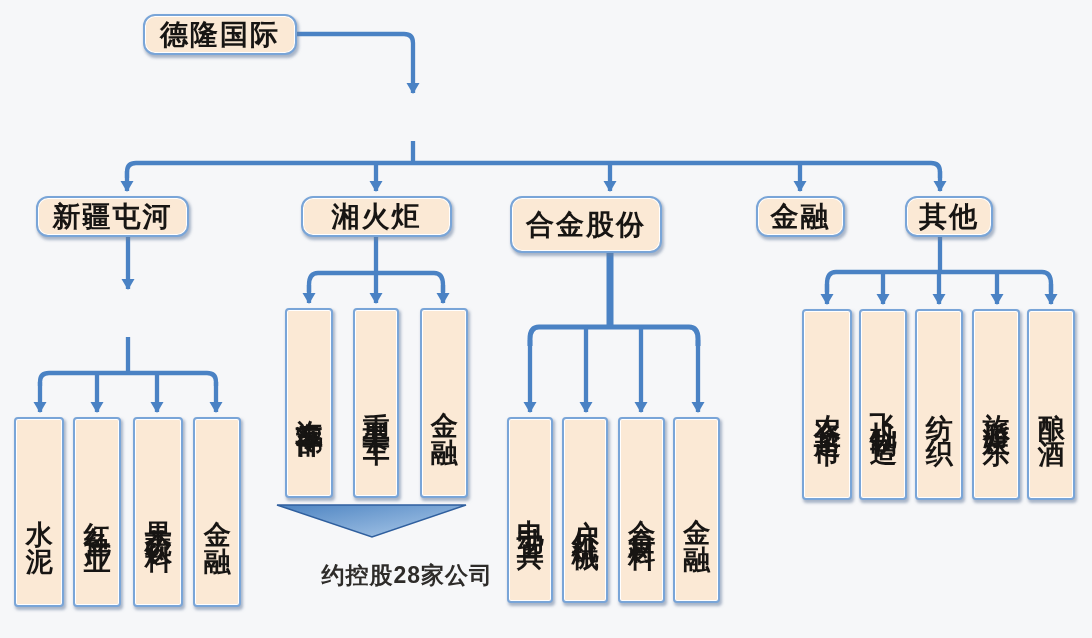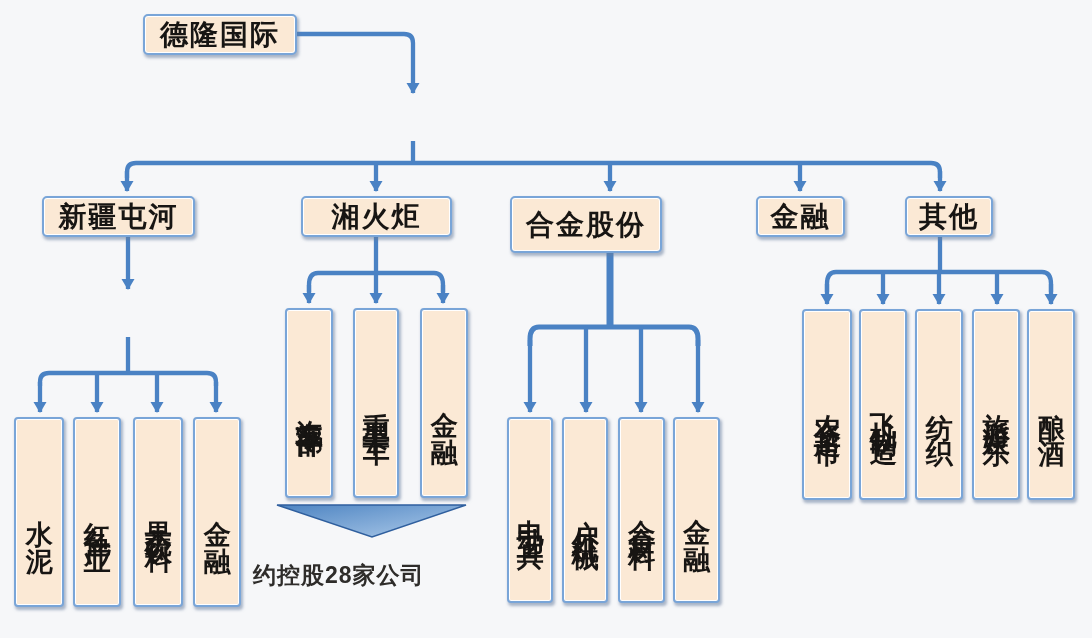--- a/index.html
+++ b/index.html
@@ -6,34 +6,34 @@
   .stage {
     position:relative; width:1092px; height:638px;
     background:#f6f7f9; overflow:hidden;
     font-family:"Liberation Serif","DejaVu Serif",serif;
   }
   .lines { position:absolute; left:0; top:0; z-index:1; }
   .node {
     position:absolute; z-index:2; box-sizing:border-box;
     display:flex; align-items:center; justify-content:center;
     background:#fbe9d5;
-    border:2px solid #79a5d8; border-radius:5px;
+    border:2px solid #79a5d8; border-radius:12px;
     box-shadow:1.5px 2.5px 3px rgba(104,126,158,.55), inset 0 0 0 1px #ffffff;
     color:#171513; font-weight:600;
   }
   .hbox { font-size:28px; letter-spacing:2px; line-height:1; }
   .vbox {
     writing-mode:vertical-rl; text-orientation:upright;
     font-size:27px; line-height:1.05; border-radius:4px;
   }
   .sp2 { letter-spacing:1em;    padding-top:1em; }
   .sp4 { letter-spacing:0.30em; padding-top:0.30em; }
   .sp5 { letter-spacing:0.10em; padding-top:0.10em; }
   .note {
-    position:absolute; z-index:2; text-align:left;
+    position:absolute; z-index:2; text-align:right;
     font-family:"Liberation Sans","DejaVu Sans",sans-serif;
     font-weight:bold; font-size:23px; color:#2e2c2a; letter-spacing:1px;
   }
 </style>
 </head>
 <body>
 
 <div class="stage">
 
   <svg class="lines" width="1092" height="638">
@@ -89,21 +89,21 @@
       <path d="M997,272 V304" marker-end="url(#ah)"></path>
       <path d="M1051,284 V304" marker-end="url(#ah)"></path>
     </g>
 
     <polygon points="277,505 466,505 372,537" fill="url(#tg)" stroke="#2f5f9e" stroke-width="1.5"></polygon>
   </svg>
 
   <div class="node hbox" style="left:143px;top:14px;width:154px;height:41px">德隆国际</div>
 
 
-  <div class="node hbox" style="left:42px;top:196px;width:153px;height:41px">新疆屯河</div>
+  <div class="node hbox" style="left:36px;top:196px;width:153px;height:41px">新疆屯河</div>
   <div class="node hbox" style="left:301px;top:196px;width:151px;height:41px">湘火炬</div>
   <div class="node hbox" style="left:510px;top:196px;width:152px;height:57px">合金股份</div>
   <div class="node hbox" style="left:756px;top:196px;width:89px;height:41px">金融</div>
   <div class="node hbox" style="left:905px;top:196px;width:88px;height:41px">其他</div>
 
 
   <div class="node vbox sp2" style="left:14px;top:417px;width:50px;height:190px">水泥</div>
   <div class="node vbox sp4" style="left:73px;top:417px;width:48px;height:190px">红色产业</div>
   <div class="node vbox sp4" style="left:133px;top:417px;width:50px;height:190px">果蔬饮料</div>
   <div class="node vbox sp2" style="left:193px;top:417px;width:48px;height:190px">金融</div>

